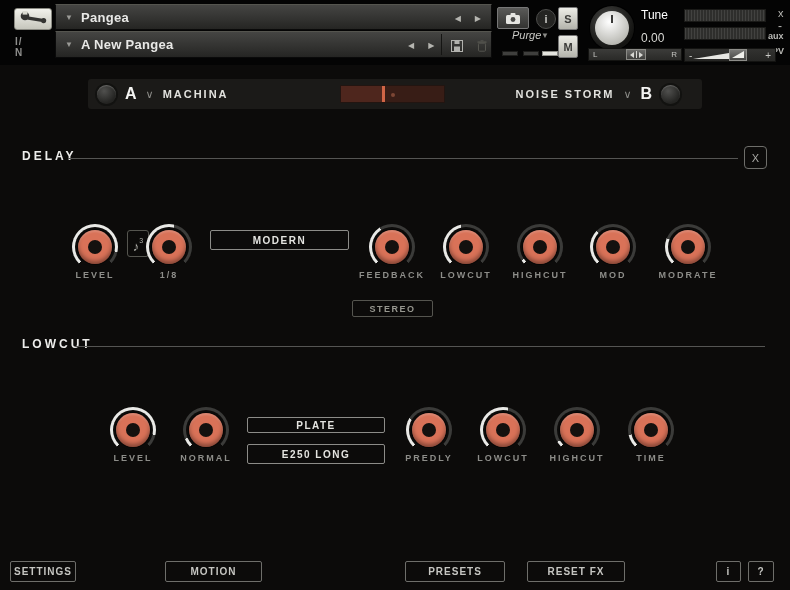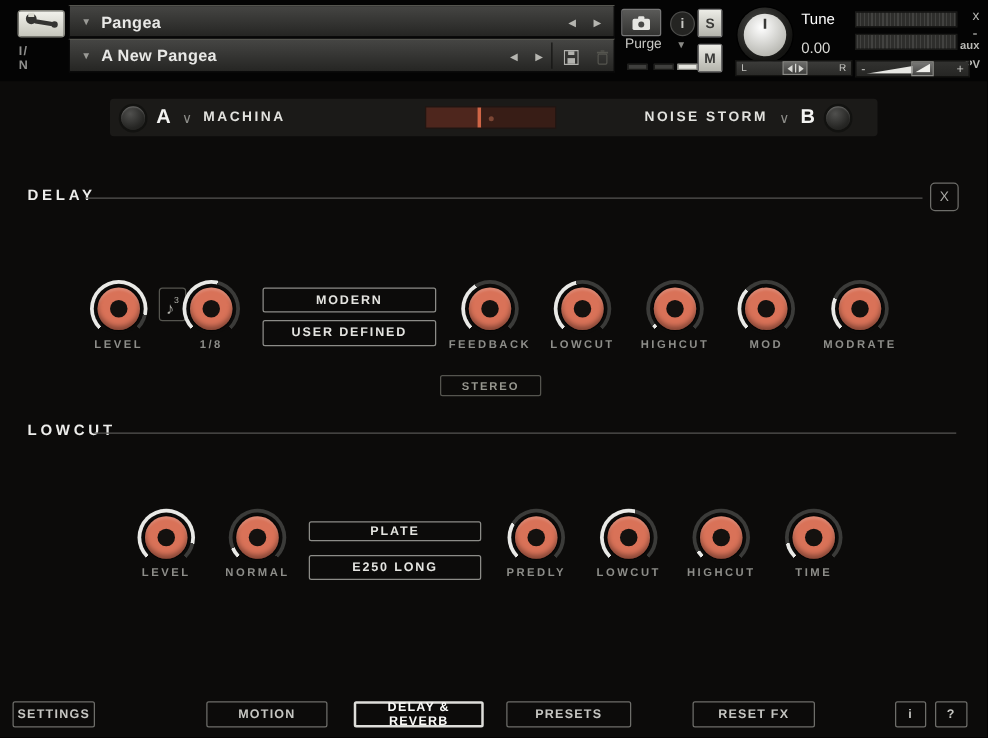--- a/index.html
+++ b/index.html
@@ -25,21 +25,21 @@
   #nav1 { right:10px; top:9px; }
   #nav2 { left:352px; top:9px; }
   .row2-div { position:absolute; left:385px; top:2px; bottom:2px; width:1px; background:#151513; }
   .mini-iconbtn { position:absolute; top:5px; width:18px; height:17px; display:flex; align-items:center; justify-content:center; }
   .cam-btn { position:absolute; left:497px; top:7px; width:32px; height:22px;
     background:linear-gradient(#5a5a58,#333331); border:1px solid #777; border-radius:2px;
     display:flex; align-items:center; justify-content:center; }
   .info-btn { position:absolute; left:536px; top:9px; width:20px; height:20px; border-radius:50%;
     background:#242422; border:1px solid #4c4c4a; color:#c8c8c4; font-size:11px; font-weight:bold;
     display:flex; align-items:center; justify-content:center; }
-  .purge { position:absolute; left:500px; top:29px; font-size:11px; color:#c9c9c5; }
+  .purge { position:absolute; left:512px; top:29px; font-size:11px; color:#c9c9c5;font-style:italic; }
   .purge-caret { position:absolute; left:541px; top:31px; font-size:8px; color:#8a8a86; }
   .mem-bar { position:absolute; top:51px; width:16px; height:5px; background:#3f3f3d; border:1px solid #1d1d1b; }
   .mem-bar.lit { background:#e4e4de; border-color:#8d8d87; }
   .sm-btn { position:absolute; left:558px; width:20px; height:23px;
     background:linear-gradient(#ecece6,#b4b4ac); border:1px solid #777; border-radius:2px;
     color:#3a3a38; font-size:11px; font-weight:bold; display:flex; align-items:center; justify-content:center; }
   .tune-knob { position:absolute; left:590px; top:6px; width:44px; height:44px; border-radius:50%;
     background:radial-gradient(circle at 40% 35%, #4a4a48, #141412 70%); box-shadow:0 0 0 1px #000; }
   .tune-cap { position:absolute; inset:5px; border-radius:50%;
     background:radial-gradient(circle at 42% 32%, #ffffff, #b9b9b3 75%, #8e8e88); }
@@ -283,21 +283,20 @@
 
   <div class="knob" style="left: 146px; top: 224px; --v: 0.55;">
     <div class="arc"></div>
       <div class="gap"></div>
       <div class="ring"></div>
       <div class="hole"></div>
   </div>
   <div class="knob-label" style="left:124px; top:270px;">1/8</div>
 
   <button class="obtn" style="left:210px; top:230px; width:139px; height:20px;">MODERN</button>
-  <button class="obtn" style="left:210px; top:256px; width:139px; height:21px;">USER DEFINED</button>
 
   <div class="knob" style="left: 369px; top: 224px; --v: 0.38;">
     <div class="arc"></div>
       <div class="gap"></div>
       <div class="ring"></div>
       <div class="hole"></div>
   </div>
   <div class="knob-label" style="left:347px; top:270px;">FEEDBACK</div>
 
   <div class="knob" style="left: 443px; top: 224px; --v: 0.45;">
@@ -383,19 +382,18 @@
   <div class="knob" style="left: 628px; top: 407px; --v: 0.12;">
     <div class="arc"></div>
       <div class="gap"></div>
       <div class="ring"></div>
       <div class="hole"></div>
   </div>
   <div class="knob-label" style="left:606px; top:453px;">TIME</div>
 
   <button class="fbtn" style="left:10px; width:66px;">SETTINGS</button>
   <button class="fbtn" style="left:165px; width:97px;">MOTION</button>
-  <button class="fbtn active" style="left:283px; width:104px;">DELAY &amp; REVERB</button>
   <button class="fbtn" style="left:405px; width:100px;">PRESETS</button>
-  <button class="fbtn" style="left:527px; width:98px;margin-left:27px;">RESET FX</button>
+  <button class="fbtn" style="left:527px; width:98px;">RESET FX</button>
   <button class="fbtn" style="left:716px; width:25px;">i</button>
   <button class="fbtn" style="left:748px; width:26px;">?</button>
 
 </div>
 
 </body></html>

